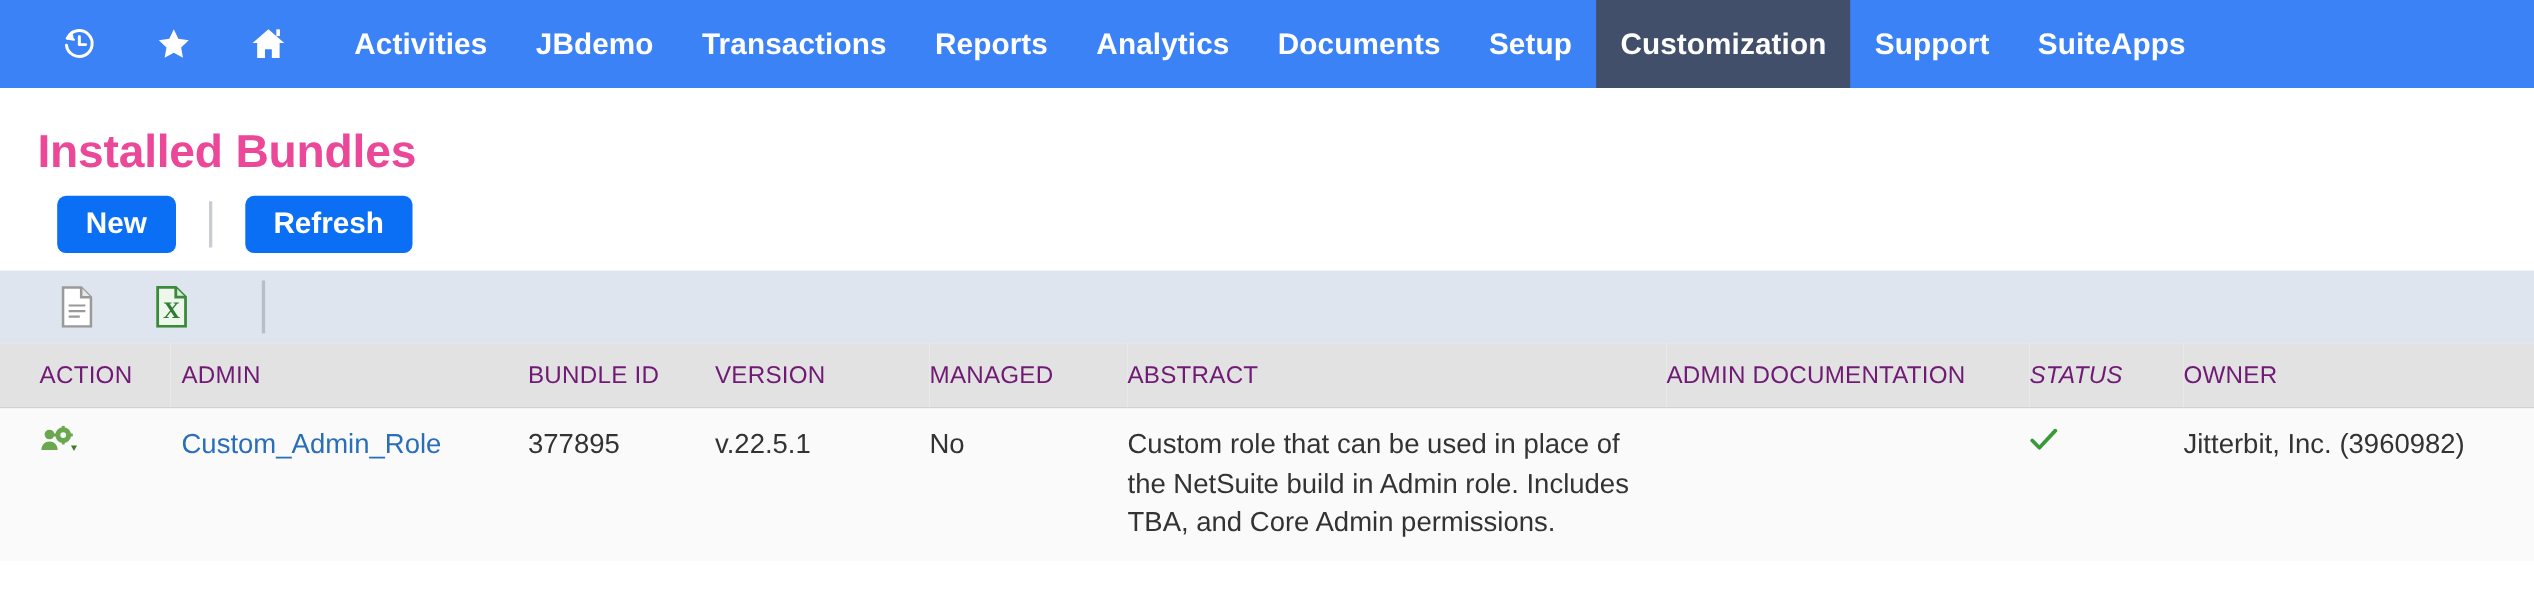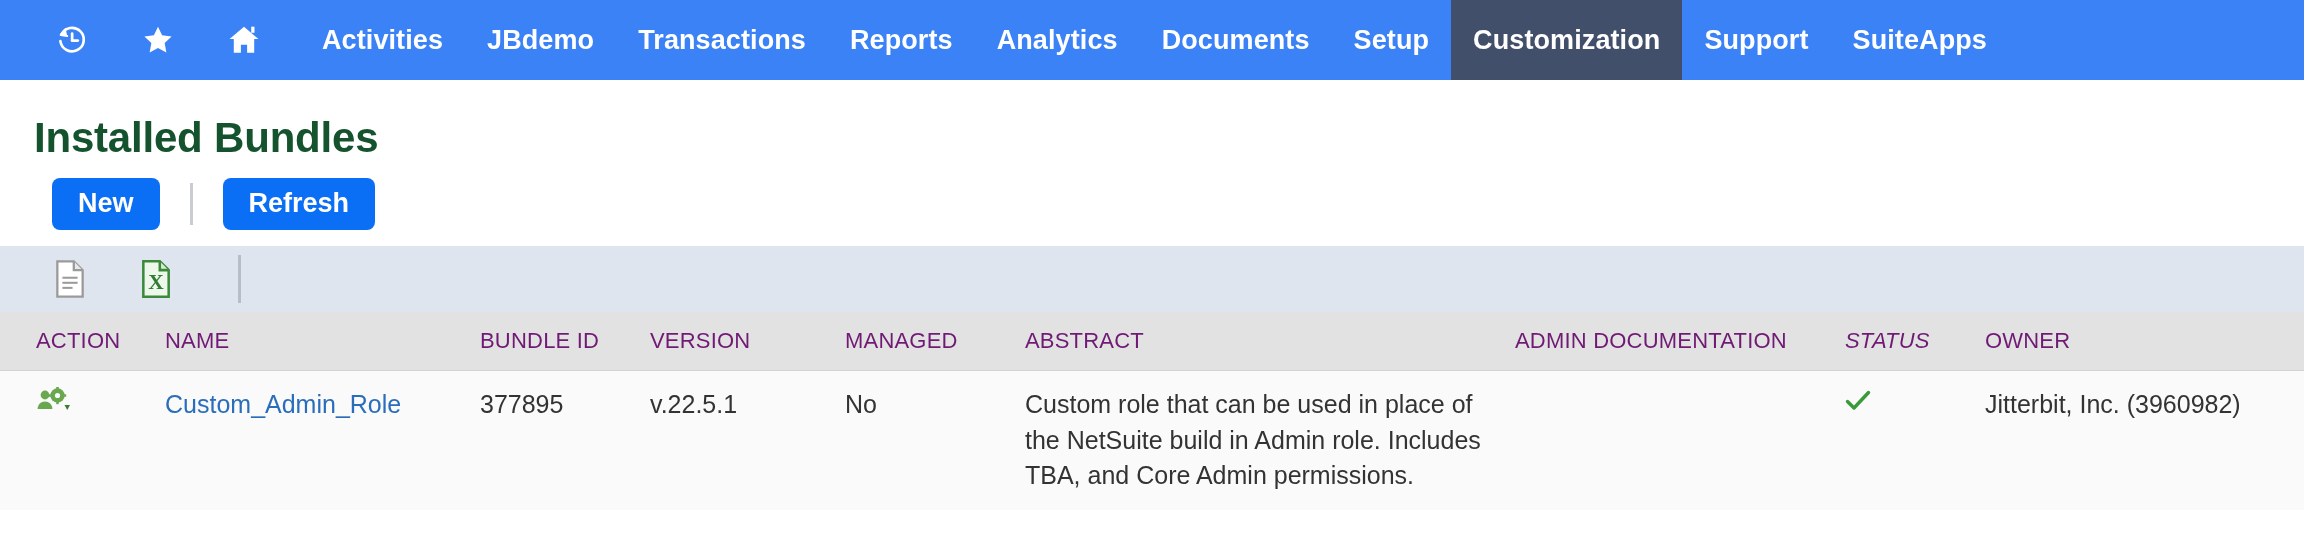--- a/index.html
+++ b/index.html
@@ -52,21 +52,21 @@
     letter-spacing: 0.1px;
     white-space: nowrap;
     cursor: pointer;
   }
   .nav-item.active {
     background: #414f6b;
   }
 
   
   .page-title {
-    color: #14532d;
+    color: #ec4899;
     font-size: 42px;
     font-weight: bold;
     padding: 34px 0 0 34px;
     letter-spacing: -0.2px;
   }
 
   
   .button-bar {
     display: flex;
     align-items: center;
@@ -241,21 +241,21 @@
       <text x="12" y="23" font-family="Liberation Serif, serif" font-size="17" font-weight="bold" fill="#2e7d32" text-anchor="middle">X</text>
     </svg>
   </div>
   <div class="tool-divider"></div>
 </div>
 
 <table class="bundles">
   <thead>
     <tr>
       <th class="col-action cell-pad-action">ACTION</th>
-      <th class="col-name cell-pad-name">NAME</th>
+      <th class="col-name cell-pad-name">ADMIN</th>
       <th class="col-bundleid">BUNDLE ID</th>
       <th class="col-version">VERSION</th>
       <th class="col-managed">MANAGED</th>
       <th class="col-abstract">ABSTRACT</th>
       <th class="col-admindoc">ADMIN DOCUMENTATION</th>
       <th class="col-status">STATUS</th>
       <th class="col-owner">OWNER</th>
     </tr>
   </thead>
   <tbody>

